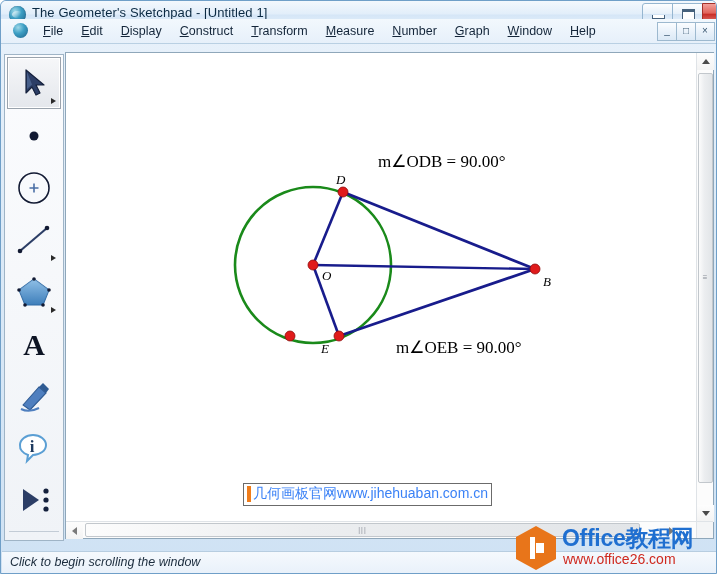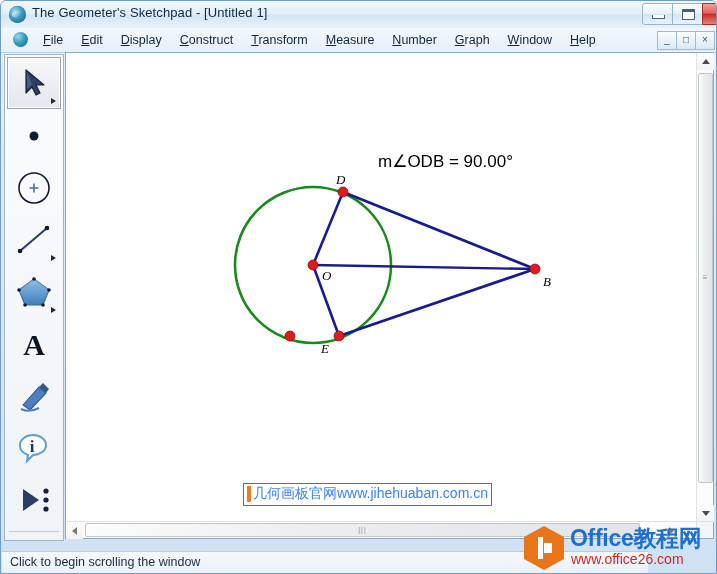--- a/index.html
+++ b/index.html
@@ -88,21 +88,21 @@
     position: absolute; left: 0; right: 0; top: 2px;
     text-align: center; font-size: 14px; font-weight: bold;
     color: #ffffff; line-height: 16px;
     text-shadow: 0 1px 1px rgba(0,0,0,.4);
     font-family: "Liberation Sans", sans-serif;
   }
 
   
   #menubar {
     position: absolute;
-    left: 0; top: 27px;
+    left: 0; top: 18px;
     width: 717px; height: 24px;
     background: linear-gradient(180deg,#f2f8fd 0%, #e6f0fa 100%);
     border-bottom: 1px solid #b9d0e3;
   }
   #menubar .menu-icon {
     position: absolute; left: 12px; top: 4px;
     width: 15px; height: 15px; border-radius: 50%;
     background: radial-gradient(circle at 34% 30%, #9fd8e8 0%, #3d9fc4 42%, #1b5f88 100%);
   }
   #menu-items {
@@ -178,21 +178,21 @@
   
   .pt-label {
     position: absolute;
     font-family: "Liberation Serif", serif;
     font-style: italic;
     font-size: 13px;
     color: #000000;
   }
   .measure {
     position: absolute;
-    font-family: Liberation Sans, sans-serif;
+    font-family: Liberation Serif, serif;
     font-size: 17px;
     color: #000000;
     white-space: nowrap;
   }
 
   
   #wm-box {
     position: absolute;
     left: 177px; top: 430px;
     border: 1px solid #6b6b6b;
@@ -252,34 +252,35 @@
     position: absolute; right: 0; bottom: 0;
     width: 17px; height: 17px; background: #f4f5f6;
     border-left: 1px solid #dfe3e7; border-top: 1px solid #dfe3e7;
     box-sizing: border-box;
   }
 
   
   #statusbar {
     position: absolute;
     left: 1px; bottom: 0;
-    width: 646px; height: 21px;
+    width: 715px; height: 21px;
     background: linear-gradient(180deg,#f5f9fd 0%, #e9f1fa 100%);
     border-top: 1px solid #b7cde0;
+    font-style: italic;
   }
   #status-text {
     position: absolute; left: 8px; top: 3px;
     font-size: 12.5px; color: #1b2c3d;
     white-space: nowrap;
   }
 
   
   #office-wm {
     position: absolute;
-    right: 4px; bottom: 2px;
+    right: 12px; bottom: 2px;
     width: 190px; height: 50px;
     pointer-events: none;
   }
   #office-wm .hexlogo {
     position: absolute; left: 0; top: 4px;
     width: 44px; height: 46px;
   }
   #office-wm .wm-title {
     position: absolute; left: 48px; top: 2px;
     font-size: 23px; font-weight: bold;
@@ -445,20 +446,21 @@
         <circle cx="469" cy="216" r="5" fill="#e01b1b" stroke="#8f0d0d" stroke-width="0.8"></circle>
         <circle cx="224" cy="283" r="5" fill="#e01b1b" stroke="#8f0d0d" stroke-width="0.8"></circle>
       </svg>
 
       <div class="pt-label" style="left:270px; top:119px;">D</div>
       <div class="pt-label" style="left:256px; top:215px;">O</div>
       <div class="pt-label" style="left:255px; top:288px;">E</div>
       <div class="pt-label" style="left:477px; top:221px;">B</div>
 
       <div class="measure" style="left:312px; top:98px;">m∠ODB = 90.00°</div>
+      <div class="measure" style="left:330px; top:284px;">m∠OEB = 90.00°</div>
 
       <div id="wm-box">
         <div id="wm-caret"></div>
         <div id="wm-text">几何画板官网www.jihehuaban.com.cn</div>
       </div>
     </div>
 
     <div id="vscroll">
       <div class="sb-arrow" style="top:0;left:0;">
         <div class="tri tri-up"></div>

